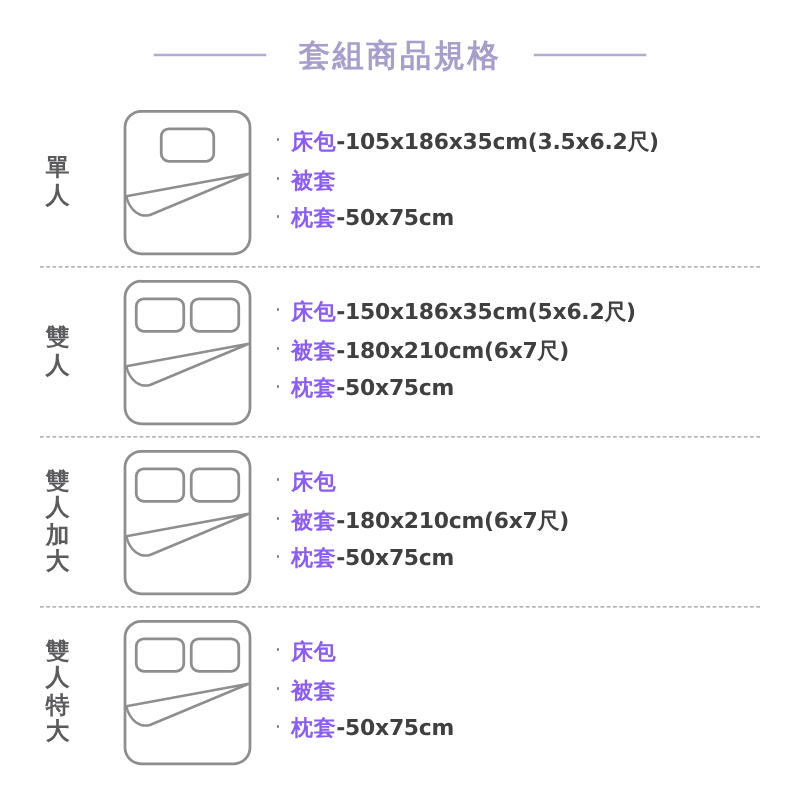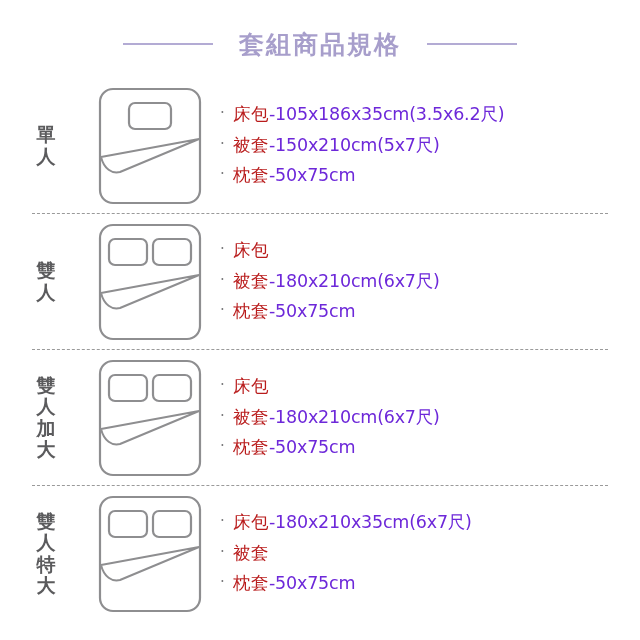--- a/index.html
+++ b/index.html
@@ -100,27 +100,27 @@
   }
   .spec-bullet {
     color: #7b7b7d;
     font-size: 15px;
     width: 13px;
     flex: none;
     text-align: left;
     transform: translateY(-2px);
   }
   .spec-name {
-    color: #b91c1c;
-    font-weight: normal;
+    color: #8b5cf6;
+    font-weight: bold;
     letter-spacing: 0.5px;
   }
   .spec-value {
-    color: #6d28d9;
-    font-weight: normal;
+    color: #404040;
+    font-weight: bold;
     letter-spacing: -0.2px;
   }
 </style>
 </head>
 <body>
 
 <div class="title-bar">
   <div class="title-rule left"></div>
   <div class="title-text">套組商品規格</div>
   <div class="title-rule right"></div>
@@ -141,21 +141,20 @@
       </div>
       <div class="specs">
         <div class="spec-line">
           <span class="spec-bullet">·</span>
           <span class="spec-name">床包</span>
           <span class="spec-value">-105x186x35cm(3.5x6.2尺)</span>
         </div>
         <div class="spec-line">
           <span class="spec-bullet">·</span>
           <span class="spec-name">被套</span>
-          <span class="spec-value">-150x210cm(5x7尺)</span>
         </div>
         <div class="spec-line">
           <span class="spec-bullet">·</span>
           <span class="spec-name">枕套</span>
           <span class="spec-value">-50x75cm</span>
         </div>
       </div>
     </div>
     <div class="sep"></div>
     <div class="row">
@@ -168,20 +167,21 @@
           <rect x="2" y="2" width="100" height="114" rx="13" ry="13" fill="none" stroke="#8e8e90" stroke-width="2.2"></rect>
           <rect x="11" y="16" width="38" height="26" rx="6" ry="6" fill="none" stroke="#8e8e90" stroke-width="2.2"></rect>
           <rect x="55" y="16" width="38" height="26" rx="6" ry="6" fill="none" stroke="#8e8e90" stroke-width="2.2"></rect>
           <path d="M101 52 L3 70 M3 70 C6 82 14 87 22 85 L101 52" fill="none" stroke="#8e8e90" stroke-width="2" stroke-linejoin="round" stroke-linecap="round"></path>
         </svg>
       </div>
       <div class="specs">
         <div class="spec-line">
           <span class="spec-bullet">·</span>
           <span class="spec-name">床包</span>
+          <span class="spec-value">-150x186x35cm(5x6.2尺)</span>
         </div>
         <div class="spec-line">
           <span class="spec-bullet">·</span>
           <span class="spec-name">被套</span>
           <span class="spec-value">-180x210cm(6x7尺)</span>
         </div>
         <div class="spec-line">
           <span class="spec-bullet">·</span>
           <span class="spec-name">枕套</span>
           <span class="spec-value">-50x75cm</span>
@@ -234,21 +234,20 @@
           <rect x="2" y="2" width="100" height="114" rx="13" ry="13" fill="none" stroke="#8e8e90" stroke-width="2.2"></rect>
           <rect x="11" y="16" width="38" height="26" rx="6" ry="6" fill="none" stroke="#8e8e90" stroke-width="2.2"></rect>
           <rect x="55" y="16" width="38" height="26" rx="6" ry="6" fill="none" stroke="#8e8e90" stroke-width="2.2"></rect>
           <path d="M101 52 L3 70 M3 70 C6 82 14 87 22 85 L101 52" fill="none" stroke="#8e8e90" stroke-width="2" stroke-linejoin="round" stroke-linecap="round"></path>
         </svg>
       </div>
       <div class="specs">
         <div class="spec-line">
           <span class="spec-bullet">·</span>
           <span class="spec-name">床包</span>
-          <span class="spec-value">-180x210x35cm(6x7尺)</span>
         </div>
         <div class="spec-line">
           <span class="spec-bullet">·</span>
           <span class="spec-name">被套</span>
         </div>
         <div class="spec-line">
           <span class="spec-bullet">·</span>
           <span class="spec-name">枕套</span>
           <span class="spec-value">-50x75cm</span>
         </div>

